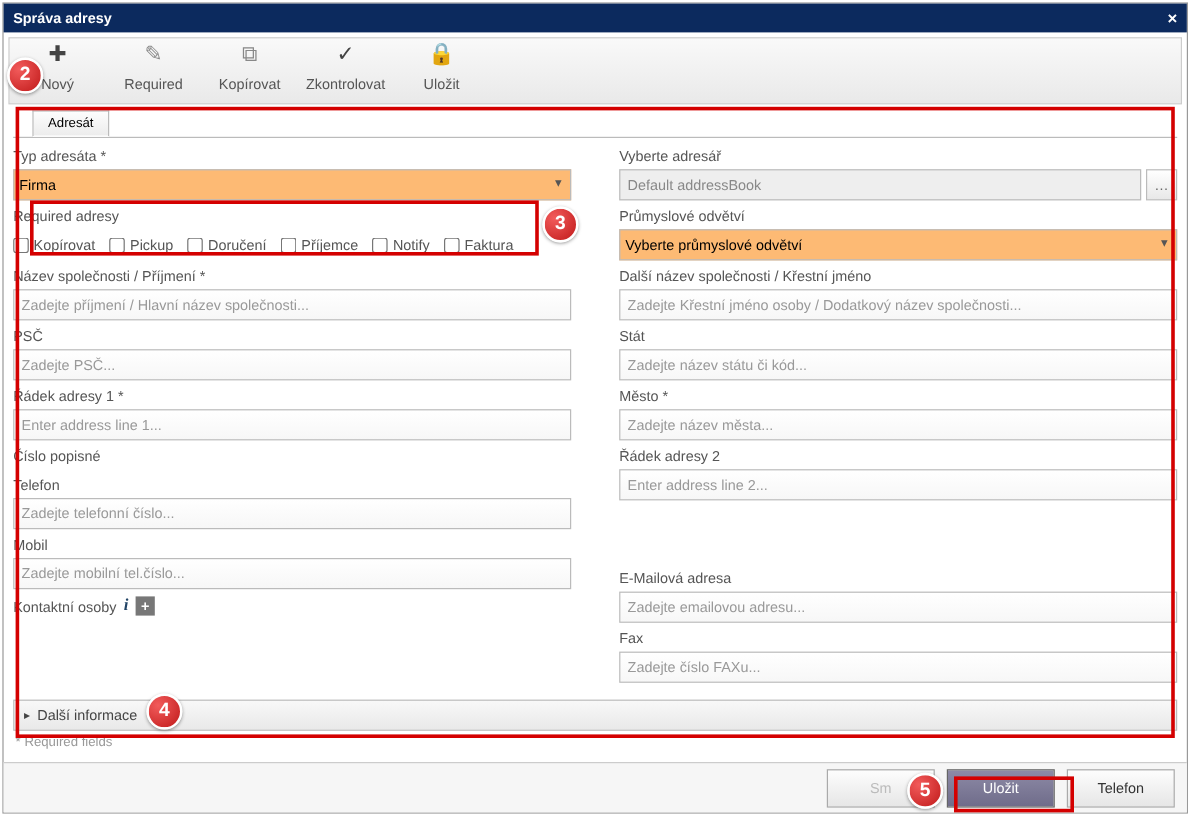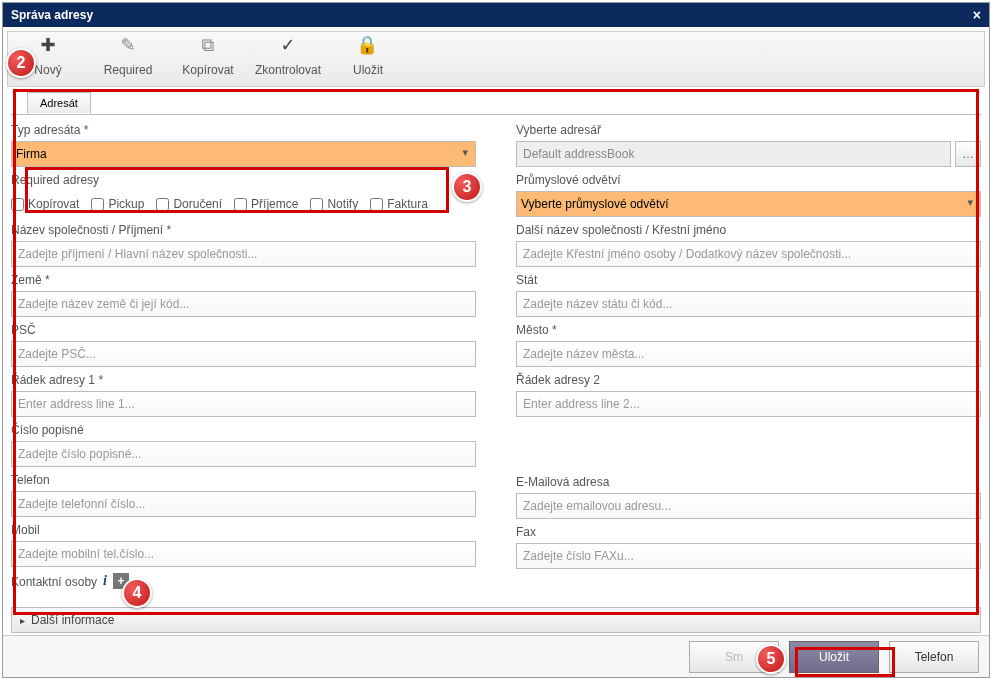--- a/index.html
+++ b/index.html
@@ -129,34 +129,29 @@
               <input type="checkbox" style="">
               <span>Faktura</span>
             </label>
         </div>
       </div>
       <div class="field">
         <span class="lbl">Název společnosti / Příjmení *</span>
         <input class="inp" placeholder="Zadejte příjmení / Hlavní název společnosti..." style="">
       </div>
       <div class="field">
-        <span class="lbl">Země *</span>
-        <input class="inp" placeholder="Zadejte název země či její kód..." style="">
-      </div>
-      <div class="field">
         <span class="lbl">PSČ</span>
         <input class="inp" placeholder="Zadejte PSČ..." style="">
       </div>
       <div class="field">
         <span class="lbl">Řádek adresy 1 *</span>
         <input class="inp" placeholder="Enter address line 1..." style="">
       </div>
       <div class="field">
         <span class="lbl">Číslo popisné</span>
-        <input class="inp" placeholder="Zadejte číslo popisné..." style="">
       </div>
       <div class="field">
         <span class="lbl">Telefon</span>
         <input class="inp" placeholder="Zadejte telefonní číslo..." style="">
       </div>
       <div class="field">
         <span class="lbl">Mobil</span>
         <input class="inp" placeholder="Zadejte mobilní tel.číslo..." style="">
       </div>
       <div class="contact-row">

